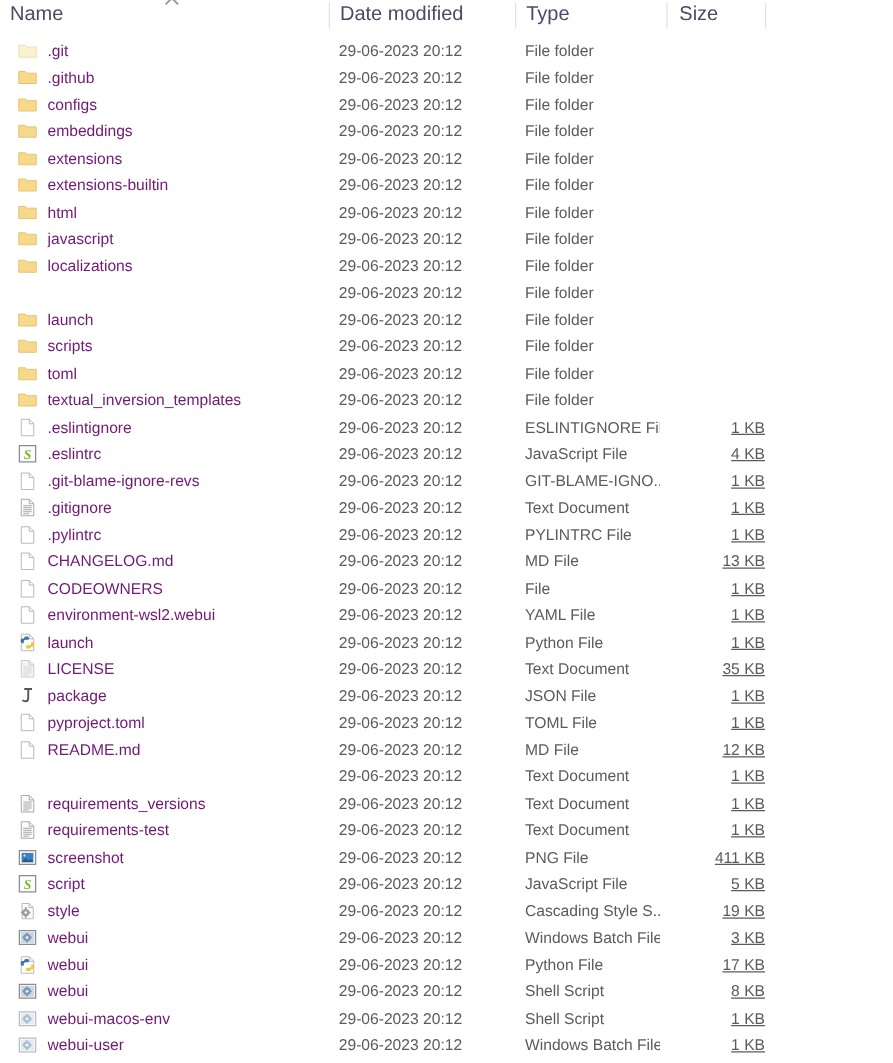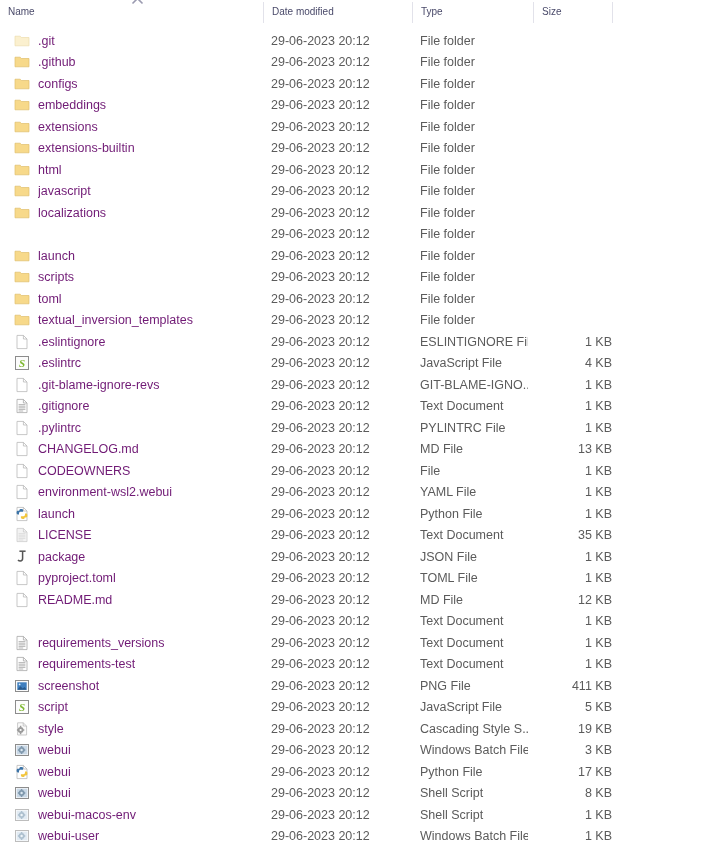--- a/index.html
+++ b/index.html
@@ -24,21 +24,21 @@
     position: relative;
     height: 23px;
     background: #ffffff;
   }
   .col-head {
     position: absolute;
     top: 0;
     height: 23px;
     display: flex;
     align-items: center;
-    font-size: 10px;
+    font-size: 16px;
     color: #4a4a6a;
     white-space: nowrap;
     overflow: hidden;
   }
   .col-head .ch-label { padding-left: 8px; }
   .col-divider {
     position: absolute;
     top: 2px;
     width: 1px;
     height: 21px;
@@ -87,20 +87,21 @@
     overflow: hidden;
     text-overflow: ellipsis;
   }
   .cell-date  { left: 271px; width: 135px; }
   .cell-type  { left: 420px; width: 108px; }
   .cell-size  {
     left: 500px;
     width: 112px;
     justify-content: flex-end;
     padding-right: 0px;
+    text-decoration: underline;
   }
 
   
   .icon {
     position: relative;
     width: 16px;
     height: 16px;
     flex: 0 0 16px;
   }
   .icon svg { display: block; width: 16px; height: 16px; }
@@ -129,21 +130,21 @@
     </div>
 
     <div class="col-divider" style="left:412px;"></div>
 
     <div class="col-head" style="left:413px; width:120px;">
       <span class="ch-label">Type</span>
     </div>
 
     <div class="col-divider" style="left:533px;"></div>
 
-    <div class="col-head" style="left:534px; width:78px;">
+    <div class="col-head" style="left:516px; width:78px;justify-content:center;">
       <span class="ch-label">Size</span>
     </div>
 
     <div class="col-divider" style="left:612px;"></div>
   </div>
 
   <div id="rows">
       <div class="row">
         <div class="cell cell-name">
           <span class="icon">

